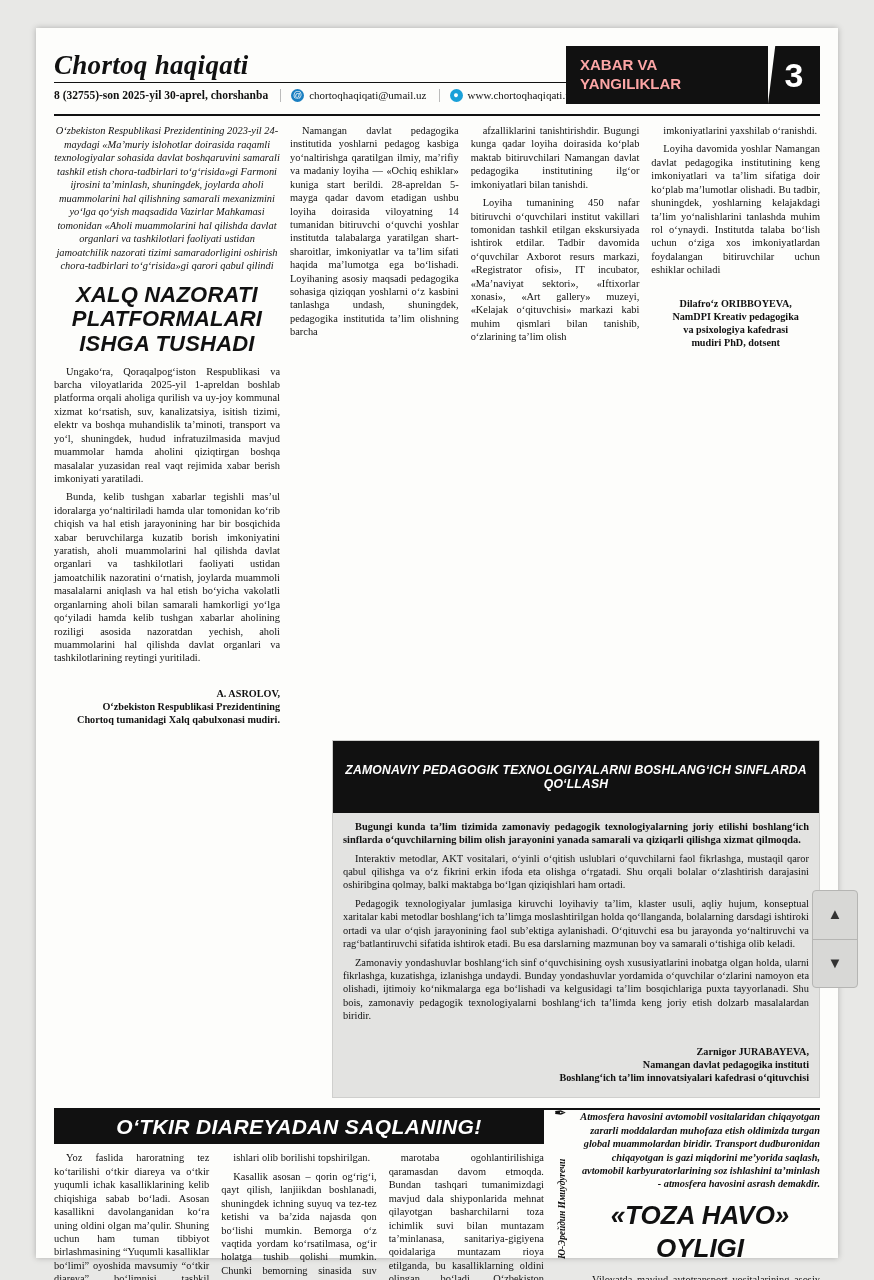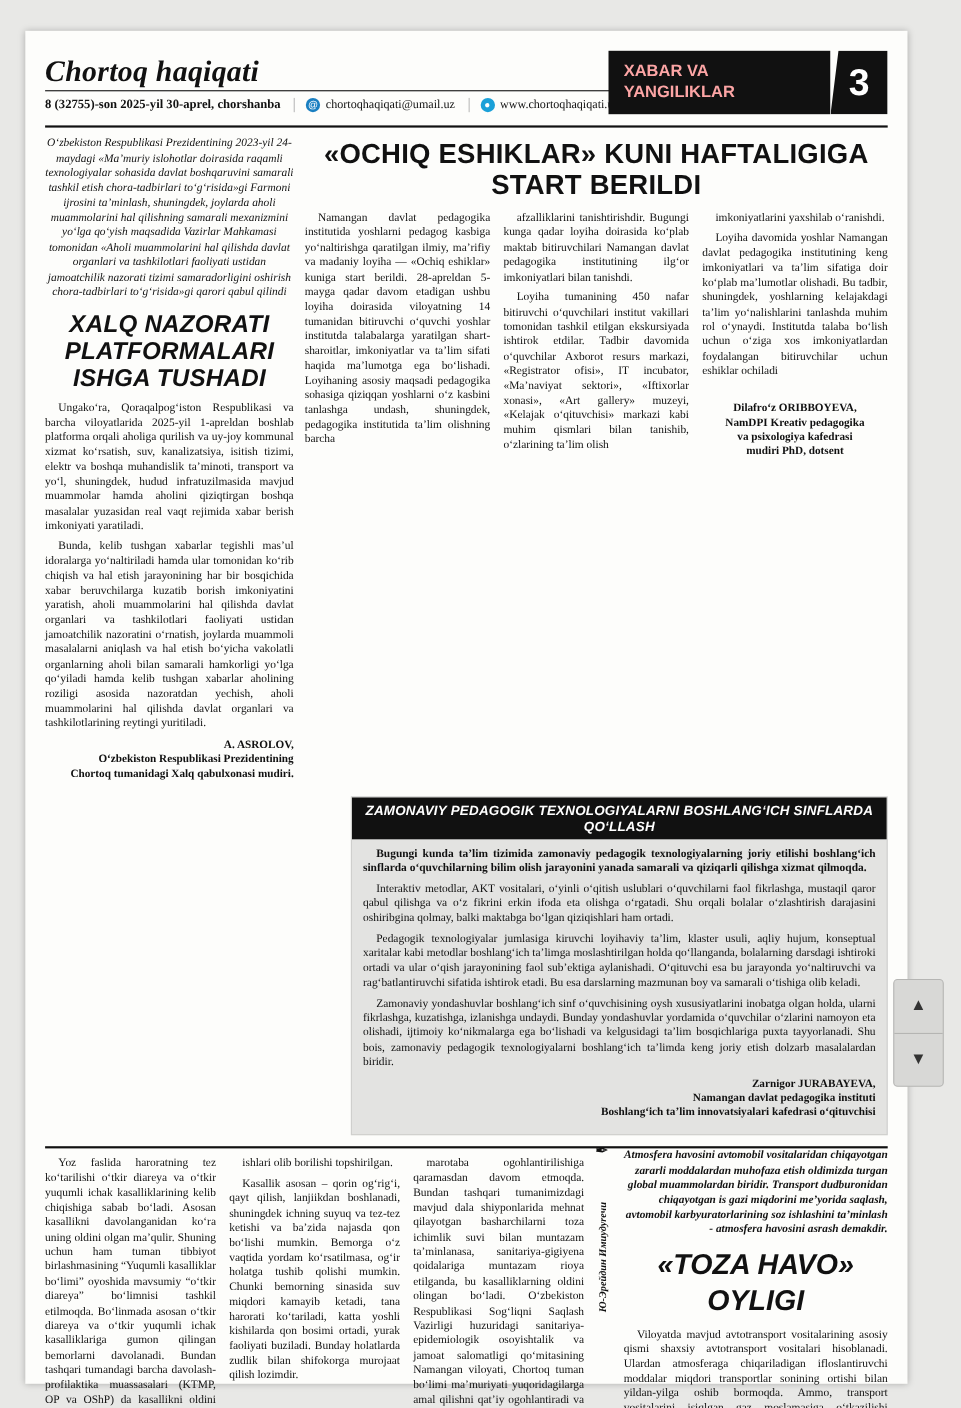--- a/index.html
+++ b/index.html
@@ -4,21 +4,21 @@
 <style>
   html,body{margin:0;padding:0;}
   body{
     width:874px;height:1280px;
     background:#e8e8e6;
     font-family:"Liberation Serif", serif;
     color:#111;
     overflow:hidden;
   }
   .page{
-    position:absolute;left:23px;top:28px;width:802px;height:1230px;
+    position:absolute;left:36px;top:28px;width:802px;height:1230px;
     background:#fdfdfb;
     box-shadow:0 0 6px rgba(0,0,0,.25);
     padding:0;
   }
   
   .masthead{position:relative;height:72px;border-bottom:2px solid #111;margin:14px 18px 0 18px;}
   .paper-title{
     font-family:"Liberation Serif", serif;
     font-size:27px;font-style:italic;font-weight:700;
     letter-spacing:.3px;padding-top:8px;
@@ -48,21 +48,21 @@
   }
   .pagenum{
     position:absolute;right:0;top:4px;width:52px;height:58px;background:#111;color:#fff;
     font-family:"Liberation Sans",sans-serif;font-weight:700;font-size:34px;
     display:flex;align-items:center;justify-content:center;
     clip-path:polygon(14% 0,100% 0,100% 100%,0 100%);
   }
   
   p{margin:0 0 5px 0;text-align:justify;text-indent:12px;}
   .col{font-size:10.4px;line-height:1.29;}
-  .sig{text-align:right;font-weight:700;font-size:10.2px;line-height:1.3;text-indent:0;margin-top:6px;}
+  .sig{text-align:right;font-weight:700;font-size:10.2px;line-height:1.3;text-indent:0;margin-top:22px;}
   .sig-c{text-align:center;font-weight:700;font-size:10.2px;line-height:1.3;text-indent:0;margin-top:20px;}
   
   .top{display:flex;margin:8px 18px 0 18px;gap:10px;}
   .top-left{width:226px;}
   .lead{
     font-style:italic;font-size:10.4px;line-height:1.3;text-align:center;text-indent:0;
   }
   .headline-left{
     font-family:"Liberation Sans",sans-serif;
     font-style:italic;font-weight:700;font-size:22px;line-height:1.12;
@@ -77,21 +77,21 @@
   .three{display:flex;gap:12px;}
   .three>div{flex:1;}
   
   .grey-box{
     margin:8px 18px 0 296px;background:#e3e3e1;border:1px solid #cfcfcd;
     padding:0 10px 8px 10px;position:relative;
   }
   .gb-head{
     background:#111;color:#fff;font-family:"Liberation Sans",sans-serif;
     font-style:italic;font-weight:700;font-size:12.2px;letter-spacing:.2px;
-    padding:5px 8px;margin:0 -10px 7px -10px;text-align:center;
+    padding:22px 8px;margin:0 -10px 7px -10px;text-align:center;
   }
   .gb-lead{font-weight:700;font-size:10.4px;line-height:1.3;text-indent:12px;text-align:justify;margin-bottom:5px;}
   .gb-body{font-size:10.4px;line-height:1.29;}
   
   .black-banner{
     background:#111;color:#fff;font-family:"Liberation Sans",sans-serif;
     font-style:italic;font-weight:700;font-size:21px;text-align:center;
     padding:5px 10px;letter-spacing:.4px;
   }
   
@@ -157,21 +157,20 @@
       <p class="lead">O‘zbekiston Respublikasi Prezidentining 2023-yil 24-maydagi «Ma’muriy islohotlar doirasida raqamli texnologiyalar sohasida davlat boshqaruvini samarali tashkil etish chora-tadbirlari to‘g‘risida»gi Farmoni ijrosini ta’minlash, shuningdek, joylarda aholi muammolarini hal qilishning samarali mexanizmini yo‘lga qo‘yish maqsadida Vazirlar Mahkamasi tomonidan «Aholi muammolarini hal qilishda davlat organlari va tashkilotlari faoliyati ustidan jamoatchilik nazorati tizimi samaradorligini oshirish chora-tadbirlari to‘g‘risida»gi qarori qabul qilindi</p>
       <div class="headline-left">XALQ NAZORATI PLATFORMALARI ISHGA TUSHADI</div>
       <p>Ungako‘ra, Qoraqalpog‘iston Respublikasi va barcha viloyatlarida 2025-yil 1-apreldan boshlab platforma orqali aholiga qurilish va uy-joy kommunal xizmat ko‘rsatish, suv, kanalizatsiya, isitish tizimi, elektr va boshqa muhandislik ta’minoti, transport va yo‘l, shuningdek, hudud infratuzilmasida mavjud muammolar hamda aholini qiziqtirgan boshqa masalalar yuzasidan real vaqt rejimida xabar berish imkoniyati yaratiladi.</p>
       <p>Bunda, kelib tushgan xabarlar tegishli mas’ul idoralarga yo‘naltiriladi hamda ular tomonidan ko‘rib chiqish va hal etish jarayonining har bir bosqichida xabar beruvchilarga kuzatib borish imkoniyatini yaratish, aholi muammolarini hal qilishda davlat organlari va tashkilotlari faoliyati ustidan jamoatchilik nazoratini o‘rnatish, joylarda muammoli masalalarni aniqlash va hal etish bo‘yicha vakolatli organlarning aholi bilan samarali hamkorligi yo‘lga qo‘yiladi hamda kelib tushgan xabarlar aholining roziligi asosida nazoratdan yechish, aholi muammolarini hal qilishda davlat organlari va tashkilotlarining reytingi yuritiladi.</p>
       <p class="sig" style="white-space:pre-line">A. ASROLOV,
 O‘zbekiston Respublikasi Prezidentining
 Chortoq tumanidagi Xalq qabulxonasi mudiri.</p>
     </div>
 
     <div class="top-right">
-      <div class="main-headline">«OCHIQ ESHIKLAR» KUNI HAFTALIGIGA START BERILDI</div>
       <div class="three col">
         <div>
           <p>Namangan davlat pedagogika institutida yoshlarni pedagog kasbiga yo‘naltirishga qaratilgan ilmiy, ma’rifiy va madaniy loyiha — «Ochiq eshiklar» kuniga start berildi. 28-apreldan 5-mayga qadar davom etadigan ushbu loyiha doirasida viloyatning 14 tumanidan bitiruvchi o‘quvchi yoshlar institutda talabalarga yaratilgan shart-sharoitlar, imkoniyatlar va ta’lim sifati haqida ma’lumotga ega bo‘lishadi. Loyihaning asosiy maqsadi pedagogika sohasiga qiziqqan yoshlarni o‘z kasbini tanlashga undash, shuningdek, pedagogika institutida ta’lim olishning barcha</p>
         </div>
         <div>
           <p>afzalliklarini tanishtirishdir. Bugungi kunga qadar loyiha doirasida ko‘plab maktab bitiruvchilari Namangan davlat pedagogika institutining ilg‘or imkoniyatlari bilan tanishdi.</p>
           <p>Loyiha tumanining 450 nafar bitiruvchi o‘quvchilari institut vakillari tomonidan tashkil etilgan ekskursiyada ishtirok etdilar. Tadbir davomida o‘quvchilar Axborot resurs markazi, «Registrator ofisi», IT incubator, «Ma’naviyat sektori», «Iftixorlar xonasi», «Art gallery» muzeyi, «Kelajak o‘qituvchisi» markazi kabi muhim qismlari bilan tanishib, o‘zlarining ta’lim olish</p>
         </div>
         <div>
           <p>imkoniyatlarini yaxshilab o‘ranishdi.</p>
@@ -196,20 +195,21 @@
 Namangan davlat pedagogika instituti
 Boshlang‘ich ta’lim innovatsiyalari kafedrasi  o‘qituvchisi</p>
     </div>
   </div>
 
   <div class="divider"></div>
 
   <div class="bottom">
 
     <div class="bot-left">
+      <div class="black-banner">O‘TKIR DIAREYADAN SAQLANING!</div>
       <div class="bl-cols col">
         <div>
           <p>Yoz faslida haroratning tez ko‘tarilishi o‘tkir diareya va o‘tkir yuqumli ichak kasalliklarining kelib chiqishiga sabab bo‘ladi. Asosan kasallikni davolanganidan ko‘ra uning oldini olgan ma’qulir. Shuning uchun ham tuman tibbiyot birlashmasining “Yuqumli kasalliklar bo‘limi” oyoshida mavsumiy “o‘tkir diareya” bo‘limnisi tashkil etilmoqda. Bo‘linmada asosan o‘tkir diareya va o‘tkir yuqumli ichak kasalliklariga gumon qilingan bemorlarni davolanadi. Bundan tashqari tumandagi barcha davolash-profilaktika muassasalari (KTMP, OP va OShP) da kasallikni oldini olish maqsadida ORP (oral-regidratatsiya punkti) tashkil etilmoqda. Shuningdek kasallikni oldini olish maqsadida barcha davolash-profilaktika muassasalari tibbiyot xodimlariga uy nazorati ishlarni kuchaytirish, kasallik aniqlansa zudlik bilan shifoxonaga jo‘natish, muloqotdagilarni kasallikning yashirin davrigacha kuzatish</p>
         </div>
         <div>
           <p>ishlari olib borilishi topshirilgan.</p>
           <p>Kasallik asosan – qorin og‘rig‘i, qayt qilish, lanjiikdan boshlanadi, shuningdek ichning suyuq va tez-tez ketishi va ba’zida najasda qon bo‘lishi mumkin. Bemorga o‘z vaqtida yordam ko‘rsatilmasa, og‘ir holatga tushib qolishi mumkin. Chunki bemorning sinasida suv miqdori kamayib ketadi, tana harorati ko‘tariladi, katta yoshli kishilarda qon bosimi ortadi, yurak faoliyati buziladi. Bunday holatlarda zudlik bilan shifokorga murojaat qilish lozimdir.</p>
 
         </div>
         <div>

